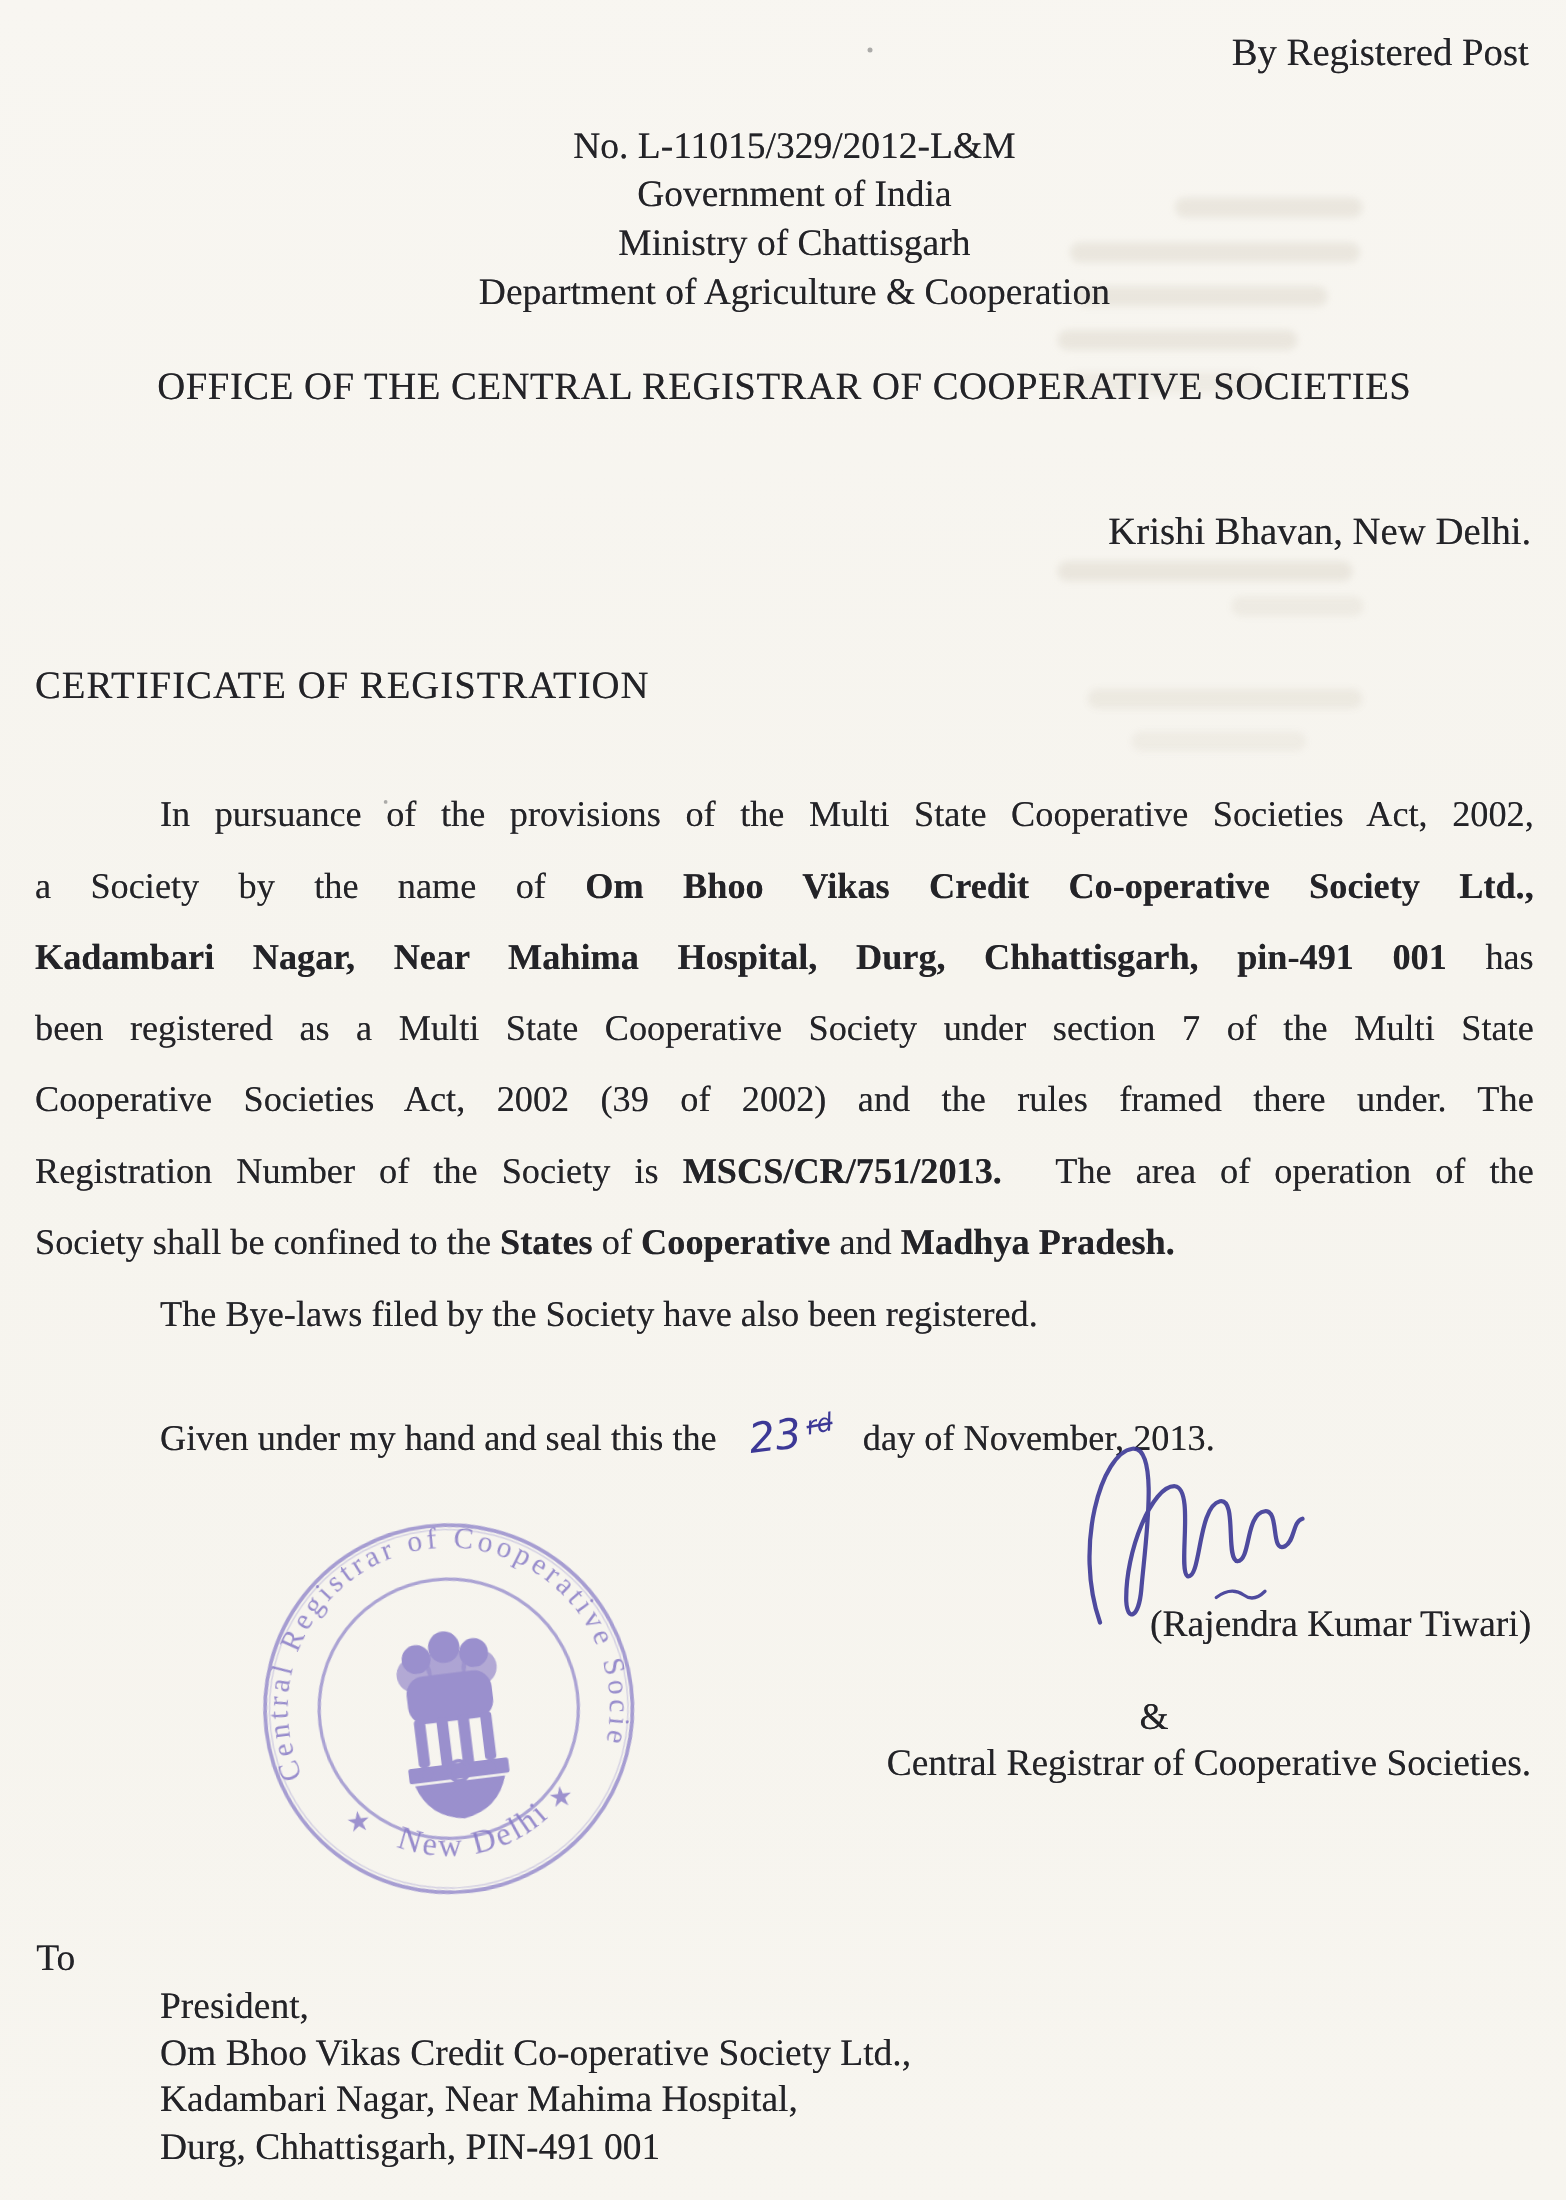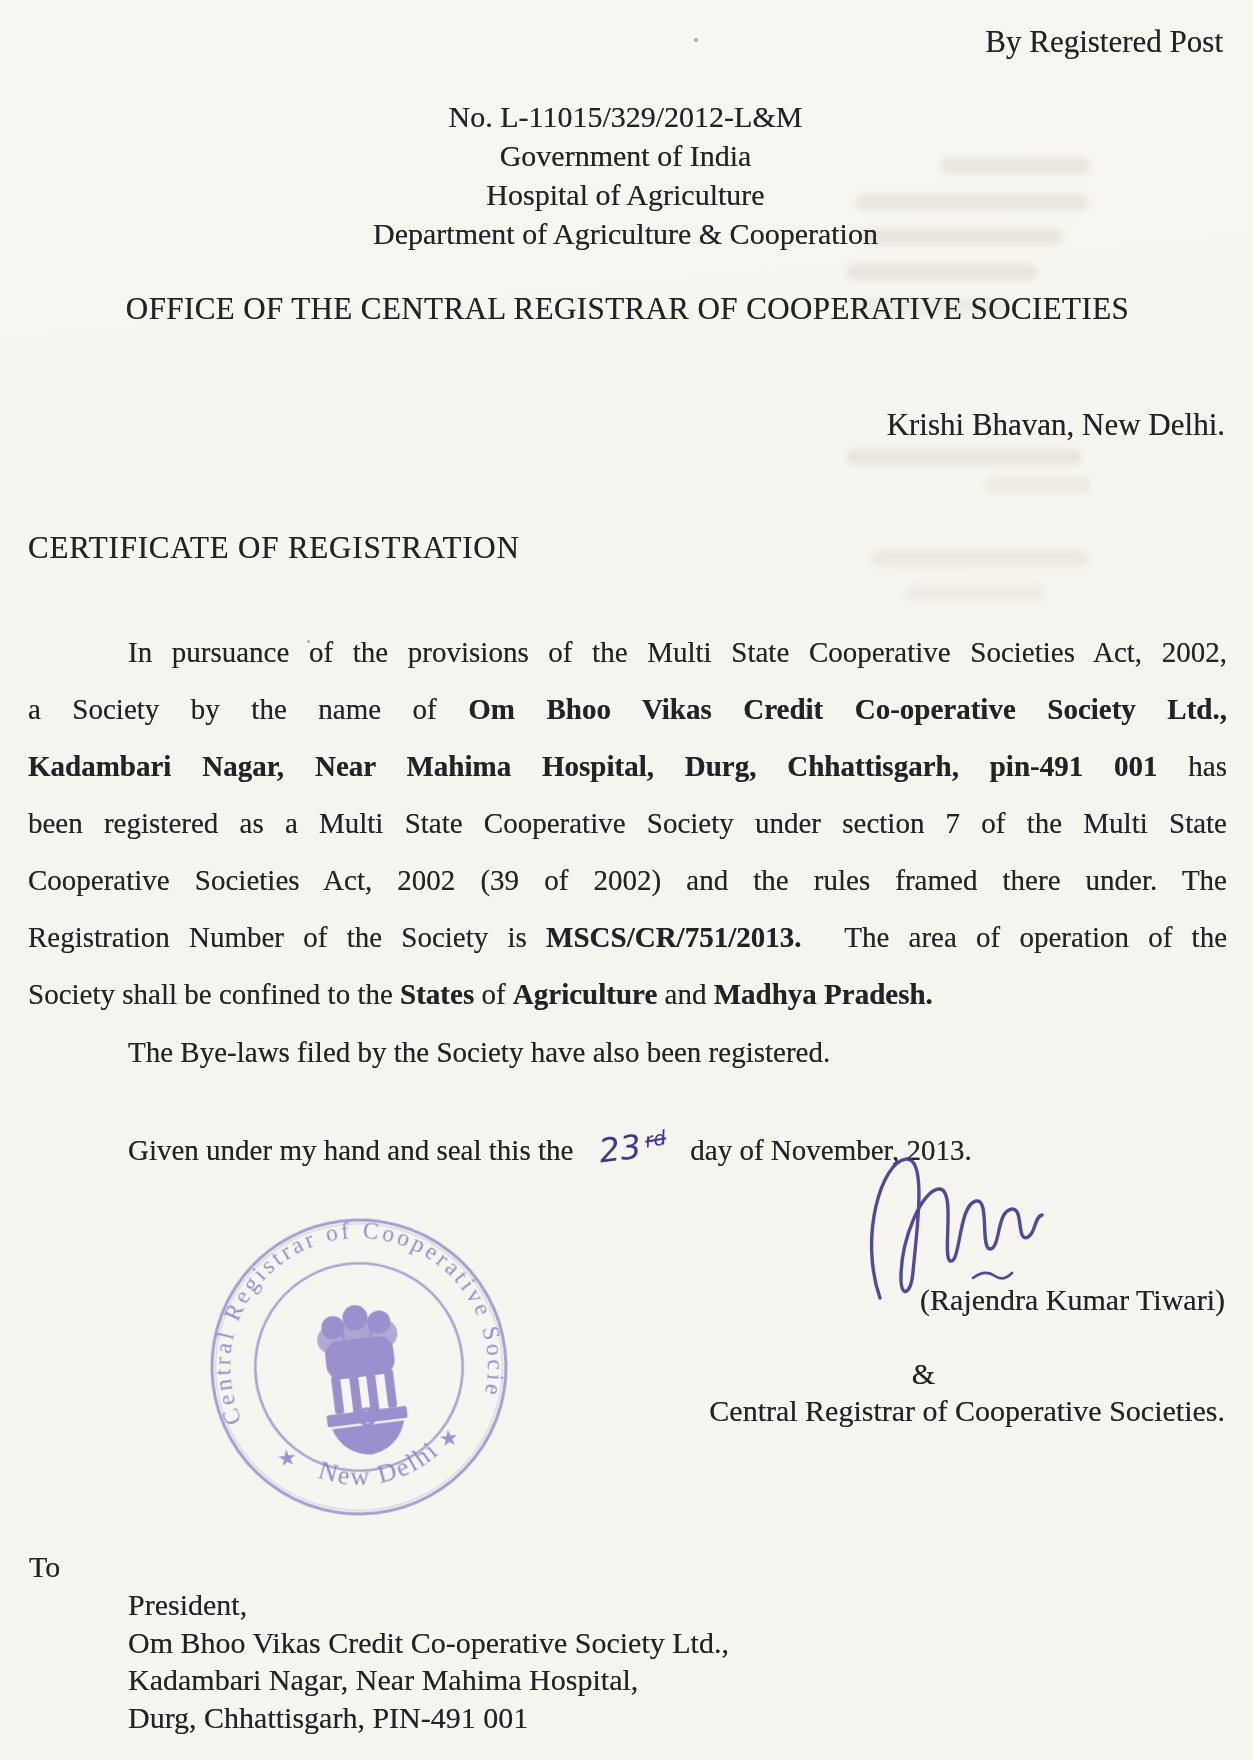--- a/index.html
+++ b/index.html
@@ -8,21 +8,21 @@
     width:1253px;height:1760px;
     margin:0 auto;
     background:linear-gradient(175deg,#f8f6f1 0%,#f6f4ee 45%,#f7f5ef 100%);
     overflow:hidden;
     font-family:"Liberation Serif","DejaVu Serif",serif;
     color:#232327;
   }
   .txt{position:absolute;white-space:nowrap;text-shadow:0 0 .5px rgba(35,35,45,.65);}
   
   .by-post{top:24px;right:30px;font-size:31px;}
-  .hdr{top:97px;left:26px;width:1199px;text-align:center;line-height:39px;font-size:30px;white-space:nowrap;}
+  .hdr{top:97px;left:36px;width:1199px;text-align:center;line-height:39px;font-size:30px;white-space:nowrap;}
   .office{top:291px;left:28px;width:1199px;text-align:center;font-size:31px;letter-spacing:.4px;}
   .place{top:407px;right:28px;font-size:31px;}
   .title{top:530px;left:28px;width:1199px;text-align:left;font-size:31px;font-weight:normal;letter-spacing:.8px;}
   
   .para{position:absolute;top:624px;left:28px;width:1199px;font-size:29px;line-height:57px;text-shadow:0 0 .5px rgba(35,35,45,.6);}
   .jl{text-align:justify;text-align-last:justify;height:57px;white-space:nowrap;}
   .jl.first{padding-left:100px;width:1099px;}
   .jl.last{text-align:left;text-align-last:left;}
   .gap-r{margin-right:24px;}
   .byelaws{top:1036px;left:128px;font-size:29px;}
@@ -63,37 +63,37 @@
   <div class="ghost" style="left:870px;top:551px;width:220px;opacity:.8;"></div>
   <div class="ghost" style="left:905px;top:585px;width:140px;opacity:.6;"></div>
   <div class="speck" style="left:694px;top:38px;width:4px;height:4px;"></div>
   <div class="speck" style="left:307px;top:640px;width:3px;height:3px;"></div>
 
   <div class="txt by-post">By Registered Post</div>
 
   <div class="txt hdr">
     <div>No. L-11015/329/2012-L&amp;M</div>
     <div>Government of India</div>
-    <div>Hospital of Agriculture</div>
+    <div>Ministry of Chattisgarh</div>
     <div>Department of Agriculture &amp; Cooperation</div>
   </div>
 
   <div class="txt office">OFFICE OF THE CENTRAL REGISTRAR OF COOPERATIVE SOCIETIES</div>
   <div class="txt place">Krishi Bhavan, New Delhi.</div>
 
   <div class="txt title">CERTIFICATE OF REGISTRATION</div>
 
   <div class="para">
     <div class="jl first"><span>In pursuance of the provisions of the Multi State Cooperative Societies Act, 2002,</span></div>
     <div class="jl"><span>a Society by the name of </span><b>Om Bhoo Vikas Credit Co-operative Society Ltd.,</b></div>
     <div class="jl"><b>Kadambari Nagar, Near Mahima Hospital, Durg, Chhattisgarh, pin-491 001</b><span> has</span></div>
     <div class="jl"><span>been registered as a Multi State Cooperative Society under section 7 of the Multi State</span></div>
     <div class="jl"><span>Cooperative Societies Act, 2002 (39 of 2002) and the rules framed there under. The</span></div>
     <div class="jl"><span>Registration Number of the Society is </span><b class="gap-r">MSCS/CR/751/2013.</b><span> The area of operation of the</span></div>
-    <div class="jl last"><span>Society shall be confined to the </span><b>States</b><span> of </span><b>Agriculture</b><span> and </span><b>Madhya Pradesh.</b></div>
+    <div class="jl last"><span>Society shall be confined to the </span><b>States</b><span> of </span><b>Cooperative</b><span> and </span><b>Madhya Pradesh.</b></div>
   </div>
 
   <div class="txt byelaws">The Bye-laws filed by the Society have also been registered.</div>
 
   <div class="txt given">
     <span>Given under my hand and seal this the</span><span class="hand hand-day">23</span><span class="hand hand-ord">rd</span><span>day of November, 2013.</span>
   </div>
 
   <svg class="sig-svg" width="200" height="175" viewBox="0 0 200 175">
     <g fill="none" stroke="#3c3896" stroke-width="3.4" stroke-linecap="round" stroke-linejoin="round" opacity="0.9">

